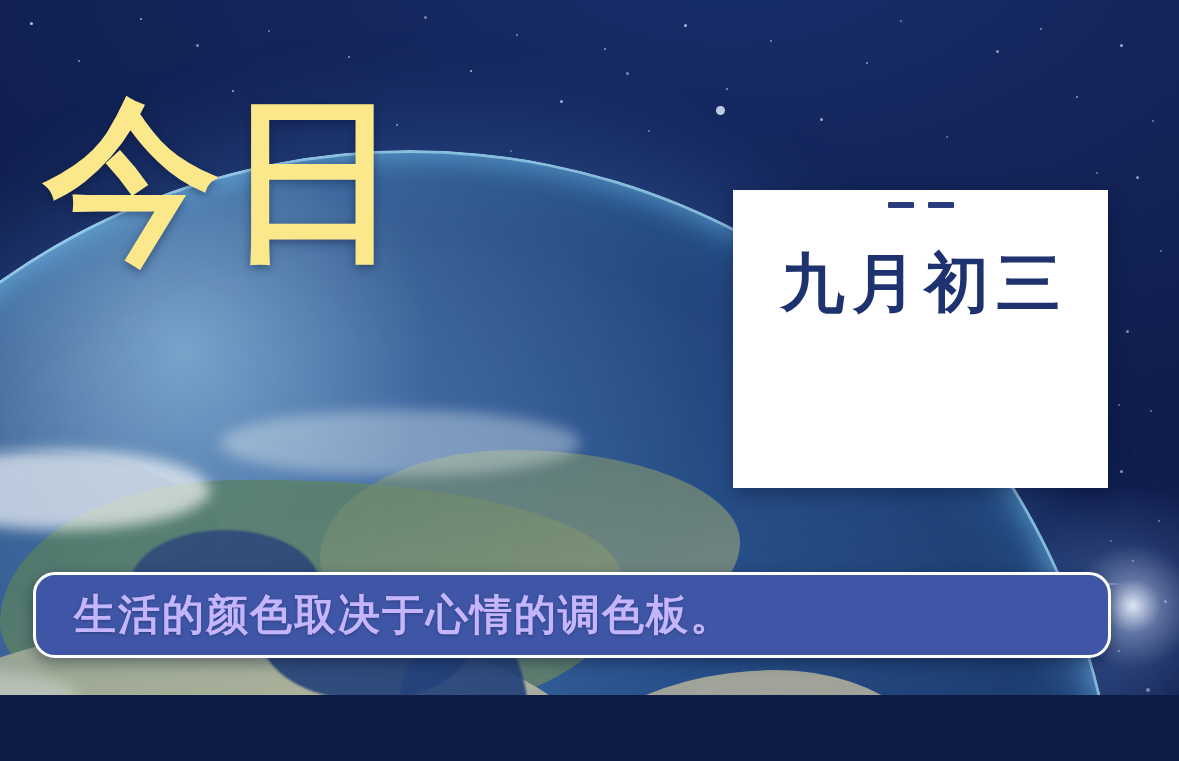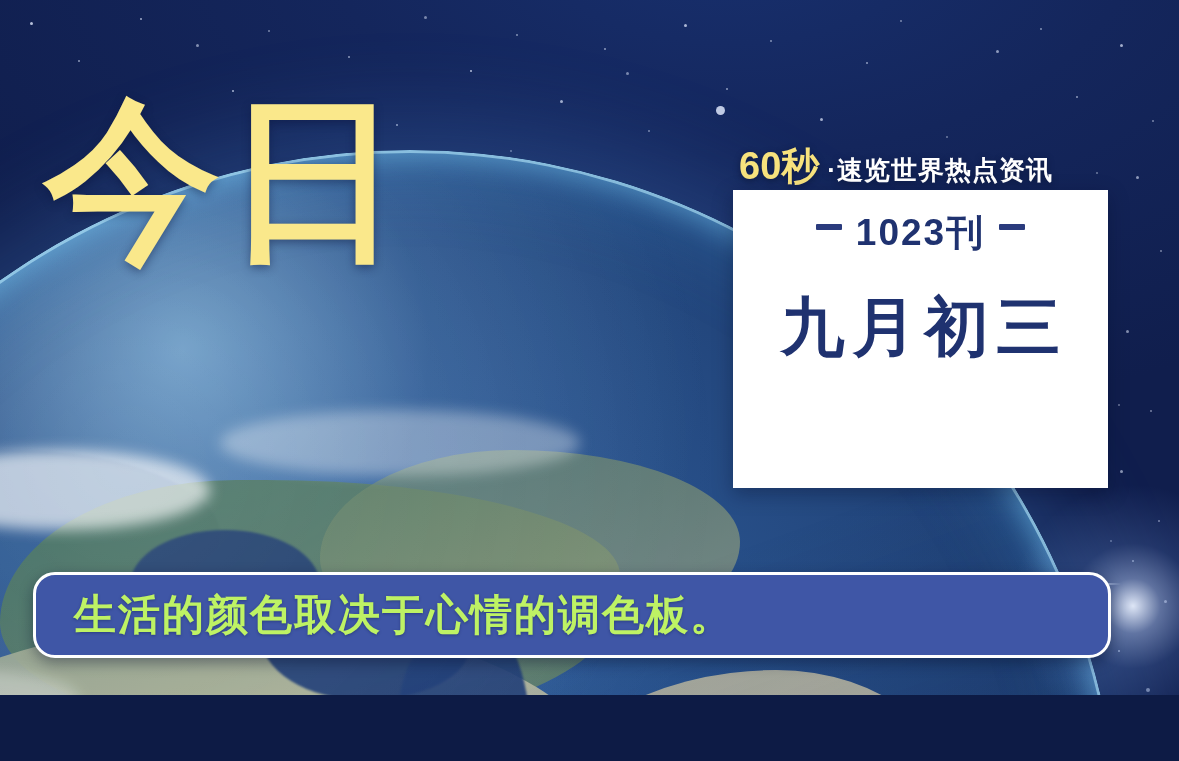--- a/index.html
+++ b/index.html
@@ -173,21 +173,21 @@
     position:absolute; left:33px; top:572px;
     width:1078px; height:86px;
     background:#3f56a6;
     border:3px solid #ffffff;
     border-radius:22px;
     display:flex; align-items:center;
     padding-left:38px;
     box-shadow:0 5px 14px rgba(5,12,40,.4);
   }
   .quote-text{
-    color:#bef264;
+    color:#c4b5fd;
     font-size:42px; font-weight:bold;
     letter-spacing:2px;
     white-space:nowrap;
     text-shadow:0 1px 3px rgba(10,20,60,.35);
   }
 </style>
 </head>
 <body>
 
 <div class="poster">
@@ -266,29 +266,24 @@
   </div>
 
   <div class="flare"></div>
   <div class="flare-streak"></div>
 
   <div class="title-block">
     <div class="title-jin">今日</div>
   </div>
 
 
-  <div class="tagline">
-    <span class="tag-60">60秒</span>
-    <span class="tag-rest">·速览世界热点资讯</span>
-  </div>
 
   <div class="card">
     <div class="issue">
       <span class="dash"></span>
-      <span>1023刊</span>
       <span class="dash"></span>
     </div>
     <div class="lunar">九月初三</div>
   </div>
 
   <div class="quote-bar">
     <span class="quote-text">生活的颜色取决于心情的调色板。</span>
   </div>
 
 </div>

